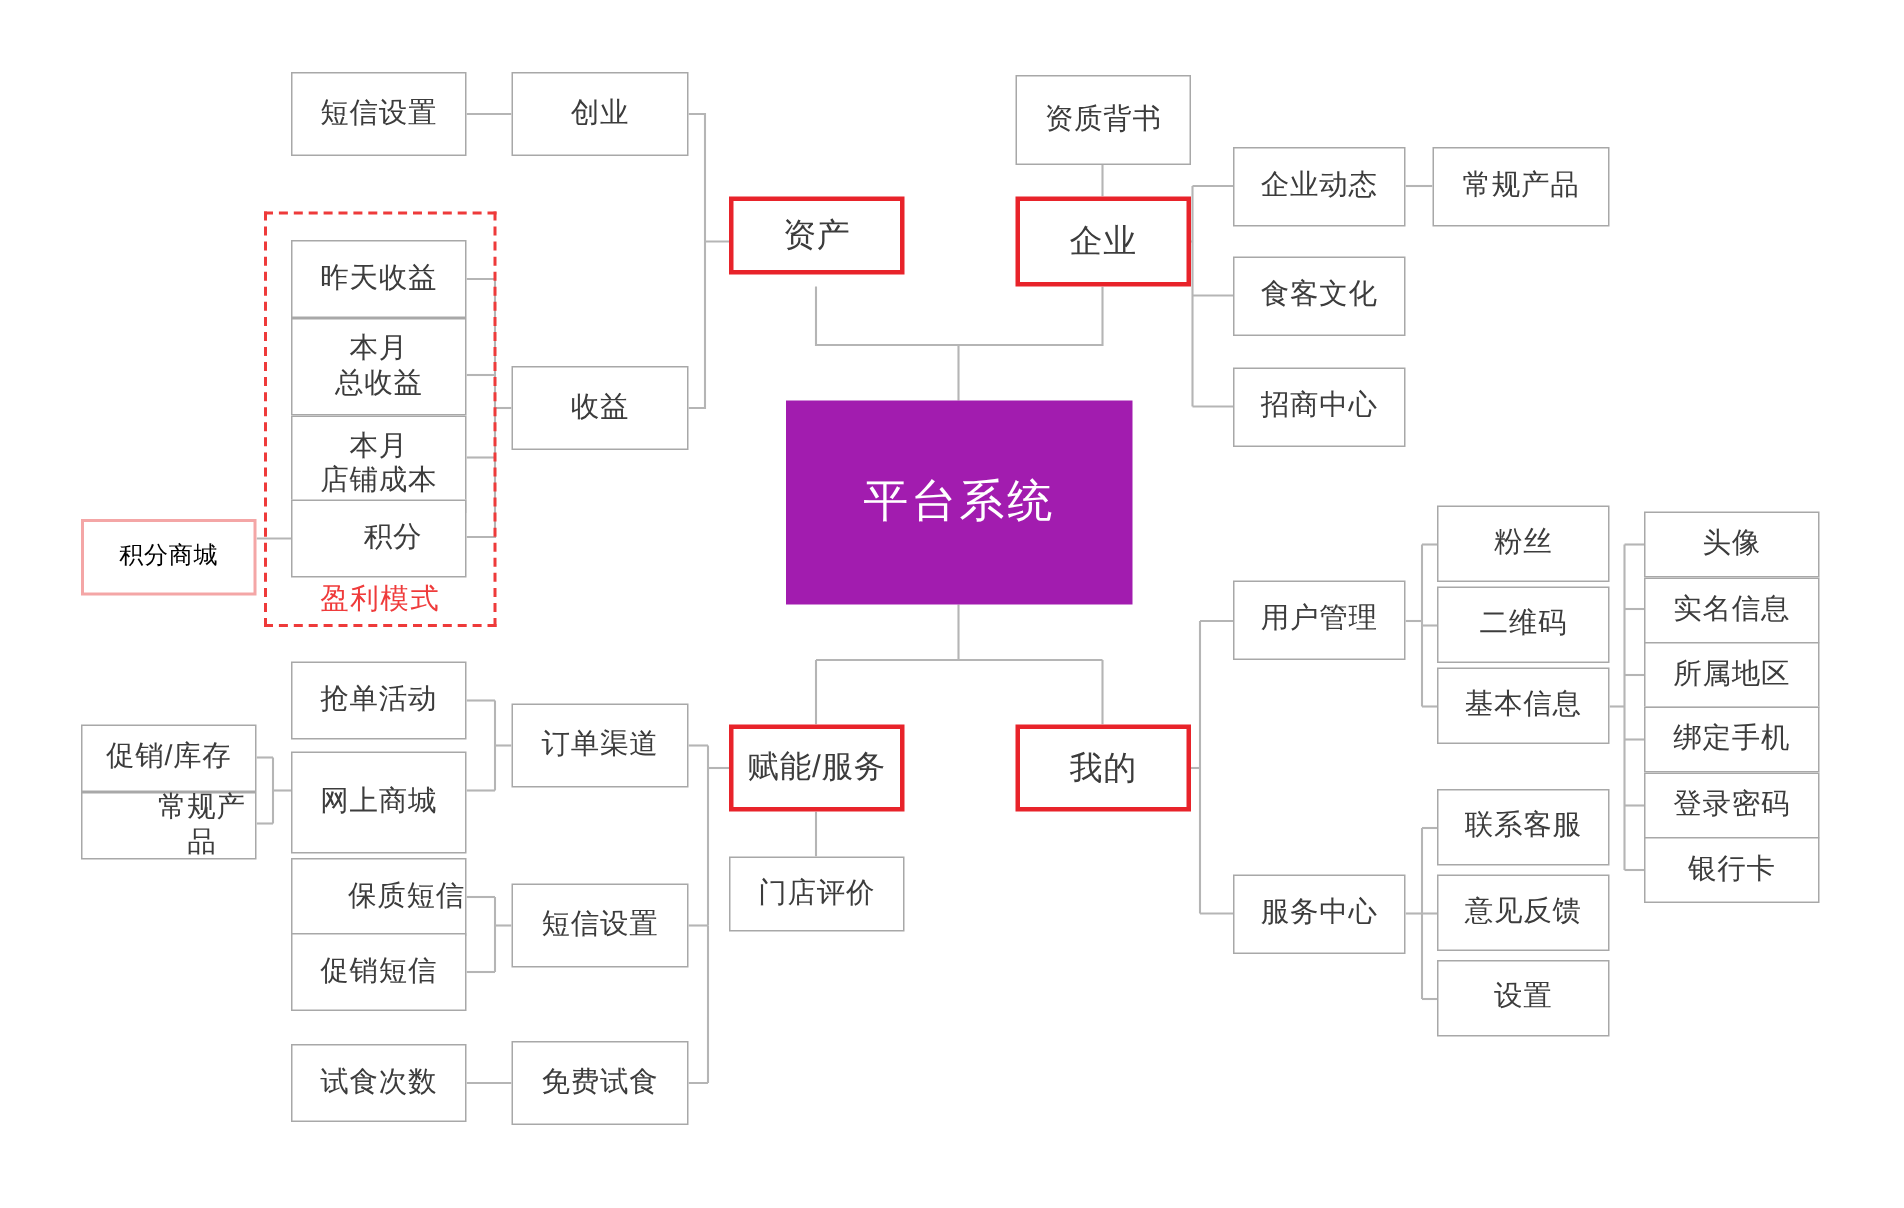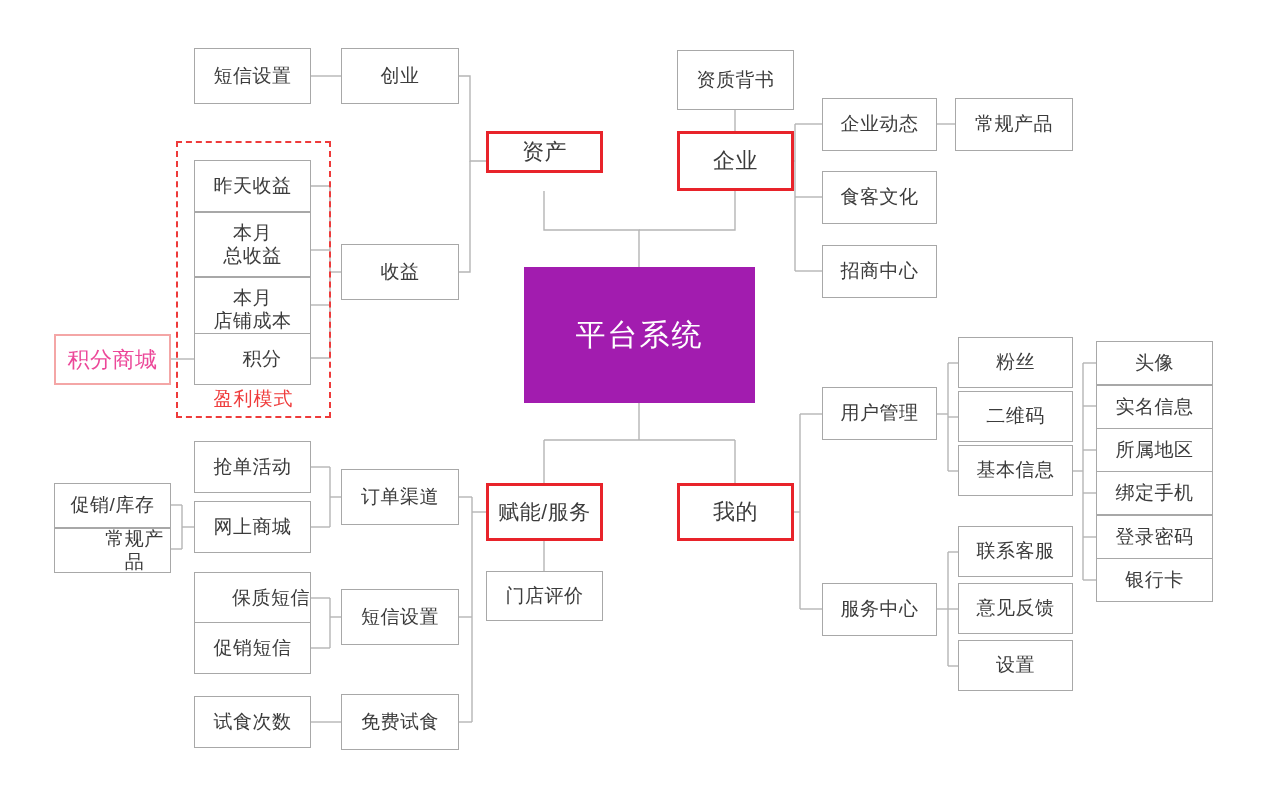--- a/index.html
+++ b/index.html
@@ -44,22 +44,23 @@
   .node.red-fill{
     border:none;
     background:#a21caf;
     color:#ffffff;
     font-size:30px;
     letter-spacing:2px;
     z-index:3;
   }
   .node.pink-outline{
     border:2px solid #f4a6a6;
-    color:#ec4899;
-    font-size:22px;
+    color:#000000;
+    font-size:16px;
+    margin-top:12px;
   }
   .group-box{
     position:absolute;
     box-sizing:border-box;
     border:2px dashed #ee3a3a;
     background:transparent;
     z-index:1;
   }
   .group-label{
     position:absolute;
@@ -167,21 +168,21 @@
     </g>
   </svg>
 
   <div class="group-box" style="left:176px; top:141px; width:155px; height:277px;"></div>
   <div class="group-label" style="left:176px; top:386px; width:155px;">盈利模式</div>
 
   <div class="node" style="left:194px; top:48px; width:117px; height:56px;">短信设置</div>
 
   <div class="node" style="left:341px; top:48px; width:118px; height:56px;">创业</div>
 
-  <div class="node red-outline" style="left:486px; top:131px; width:117px; height:42px; font-size:22px;">资产</div>
+  <div class="node red-outline" style="left:486px; top:131px; width:117px; height:52px; font-size:22px;">资产</div>
 
   <div class="node" style="left:194px; top:160px; width:117px; height:52px;">昨天收益</div>
 
   <div class="node" style="left:194px; top:212px; width:117px; height:65px;">本月
 总收益</div>
 
   <div class="node" style="left:194px; top:277px; width:117px; height:65px;">本月
 店铺成本</div>
 
   <div class="node" style="left:194px; top:333px; width:117px; height:52px;padding-left:19px;">积分</div>
@@ -205,21 +206,21 @@
   <div class="node red-fill" style="left:524px; top:267px; width:231px; height:136px;">平台系统</div>
 
   <div class="node red-outline" style="left:486px; top:483px; width:117px; height:58px; font-size:21px;">赋能/服务</div>
 
   <div class="node" style="left:341px; top:469px; width:118px; height:56px;">订单渠道</div>
 
   <div class="node" style="left:486px; top:571px; width:117px; height:50px;">门店评价</div>
 
   <div class="node" style="left:194px; top:441px; width:117px; height:52px;">抢单活动</div>
 
-  <div class="node" style="left:194px; top:501px; width:117px; height:52px;">网上商城</div>
+  <div class="node" style="left:194px; top:501px; width:117px; height:68px;">网上商城</div>
 
   <div class="node" style="left:54px; top:483px; width:117px; height:45px;">促销/库存</div>
 
   <div class="node" style="left:54px; top:528px; width:117px; height:45px;padding-left:44px;">常规产品</div>
 
   <div class="node" style="left:341px; top:589px; width:118px; height:56px;">短信设置</div>
 
   <div class="node" style="left:194px; top:572px; width:117px; height:52px;padding-left:37px;">保质短信</div>
 
   <div class="node" style="left:194px; top:622px; width:117px; height:52px;">促销短信</div>

